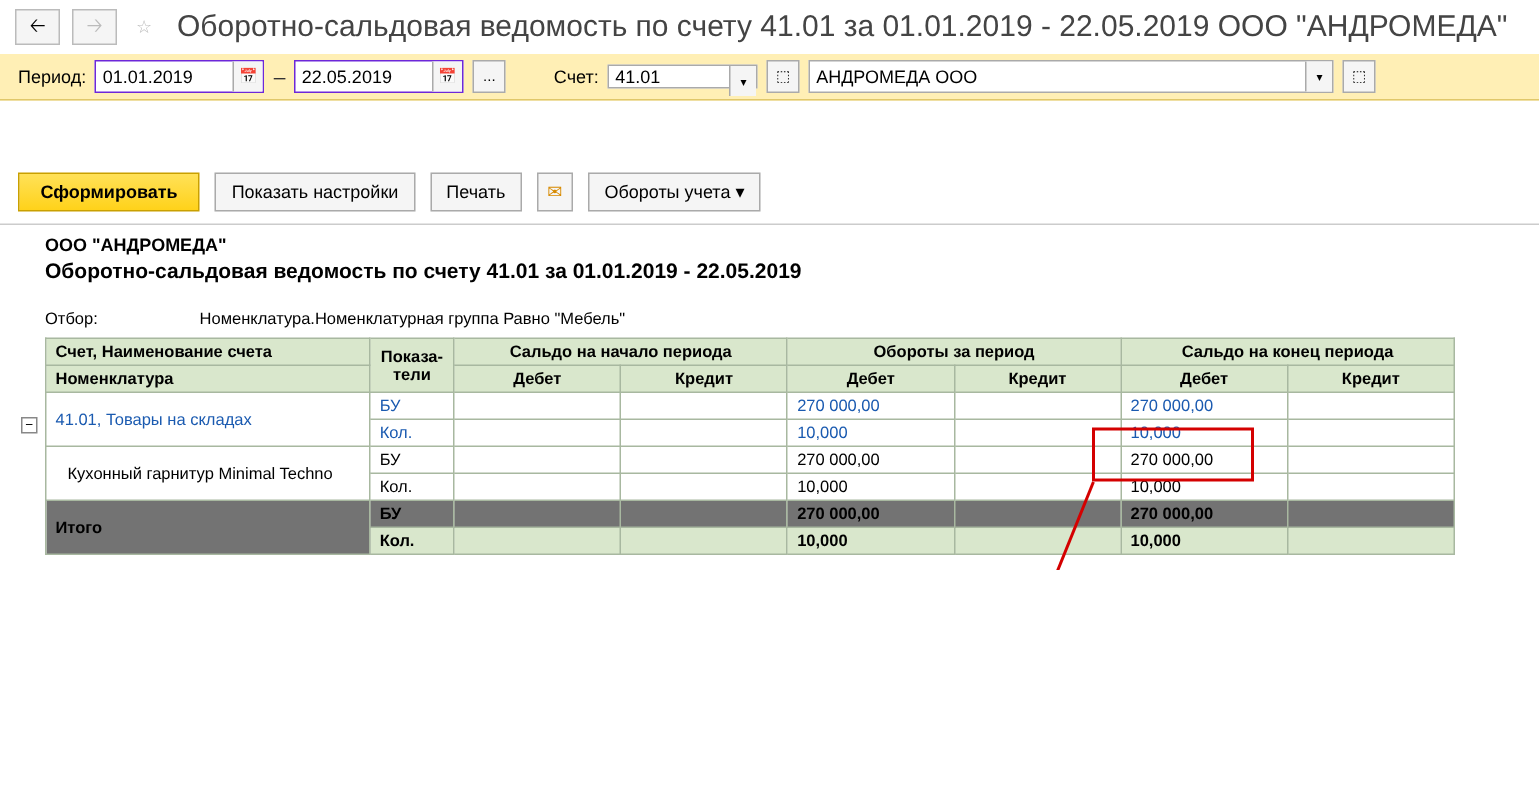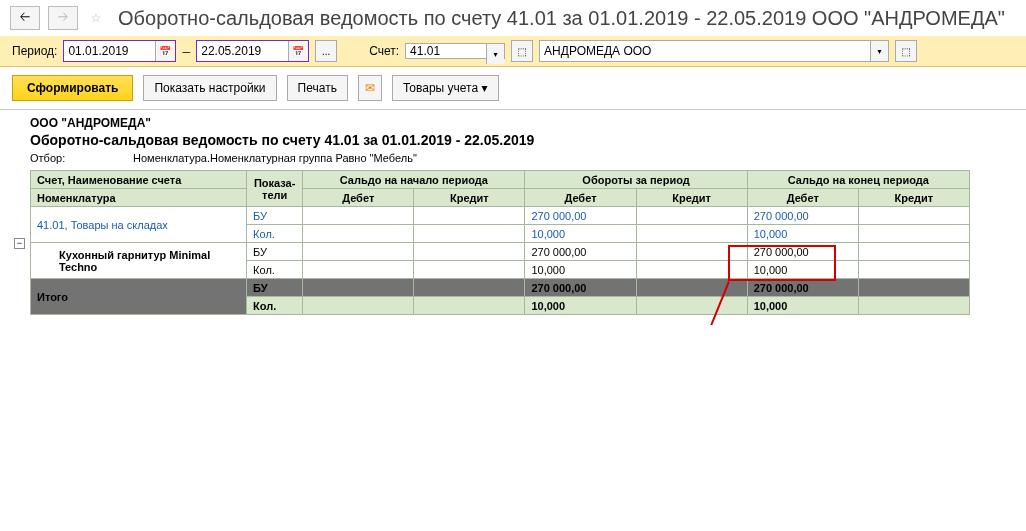--- a/index.html
+++ b/index.html
@@ -13,29 +13,29 @@
 .filter-label { color: #000; }
 .date-input { position: relative; }
 .date-input input { width: 113px; height: 22px; border: 1px solid #6d28d9; padding: 2px 22px 2px 4px; font-size: 12px; }
 .cal-btn { position: absolute; right: 1px; top: 1px; width: 20px; height: 20px; border: none; border-left: 1px solid #aaa; background: #f5f5f5; cursor: pointer; display: flex; align-items: center; justify-content: center; font-size: 10px; }
 .dash { color: #333; font-size: 14px; }
 .sm-btn { width: 22px; height: 22px; border: 1px solid #aaa; background: #f5f5f5; cursor: pointer; display: flex; align-items: center; justify-content: center; font-size: 10px; }
 .acct-input input { width: 100px; height: 16px; border: 1px solid #aaa; padding: 2px 22px 2px 4px; font-size: 12px; }
 .org-input input { width: 350px; height: 22px; border: 1px solid #aaa; padding: 2px 22px 2px 4px; font-size: 12px; }
 .dd-btn { position: absolute; right: 1px; top: 1px; width: 18px; height: 20px; border: none; border-left: 1px solid #aaa; background: #f5f5f5; cursor: pointer; display: flex; align-items: center; justify-content: center; font-size: 8px; }
 .rel { position: relative; }
-.toolbar { background: #fff; padding: 8px 12px; display: flex; align-items: flex-end; gap: 10px; border-bottom: 1px solid #ccc; }
+.toolbar { background: #fff; padding: 8px 12px; display: flex; align-items: flex-end; gap: 10px; border-bottom: 1px solid #ccc; margin-top: 40px; }
 .main-btn { background: linear-gradient(#ffe158, #ffd21a); border: 1px solid #c9a000; color: #000; font-weight: bold; padding: 4px 14px; height: 26px; cursor: pointer; font-size: 12px; }
 .tool-btn { background: #f5f5f5; border: 1px solid #aaa; padding: 4px 10px; height: 26px; cursor: pointer; font-size: 12px; display:flex; align-items:center; }
 .tool-btn.icon-only { padding: 4px 6px; }
 .envelope { color: #d78a00; }
 .report { padding: 6px 30px 10px 30px; }
 .org-name { font-weight: bold; font-size: 12px; }
 .report-title { font-weight: bold; font-size: 14px; margin-top: 2px; }
-.filter-row { margin-top: 4px; font-size: 11px; }
+.filter-row { margin-top: 19px; font-size: 11px; }
 .filter-row .k { display: inline-block; width: 100px; }
 .grid { margin-top: 6px; border-collapse: collapse; width: 940px; }
 .grid th, .grid td { border: 1px solid #a8b8a0; padding: 2px 6px; font-size: 11px; height: 18px; }
 .grid .hdr { background: #d9e7cc; text-align: center; margin-top: 20px; }
 .grid .hdr.left { text-align: left; }
 .grid .num { text-align: left; }
 .grid .bold { font-weight: bold; }
 .grid .acct-row td { color: #1a5ab0; }
 .expand { position: absolute; left: 14px; width: 11px; height: 11px; border: 1px solid #888; background: #fff; font-size: 9px; line-height: 9px; text-align: center; cursor: pointer; }
 .highlight-box { position: absolute; border: 2px solid #d40000; pointer-events: none; }
@@ -78,21 +78,21 @@
   <button class="sm-btn">⬚</button>
 </div>
 
 <div class="toolbar">
   <button class="main-btn">Сформировать</button>
   <button class="tool-btn">Показать настройки</button>
   <button class="tool-btn">Печать</button>
   <button class="tool-btn icon-only">
       <span class="envelope">✉</span>
     </button>
-  <button class="tool-btn"><span>Товары учета</span>&nbsp;▾</button>
+  <button class="tool-btn"><span>Обороты учета</span>&nbsp;▾</button>
 </div>
 
 <div class="report" style="position:relative;">
   <div class="org-name">ООО "АНДРОМЕДА"</div>
   <div class="report-title">Оборотно-сальдовая ведомость по счету 41.01 за 01.01.2019 - 22.05.2019</div>
   <div class="filter-row">
     <span class="k">Отбор:</span>
     <span>Номенклатура.Номенклатурная группа Равно "Мебель"</span>
   </div>
 
@@ -130,21 +130,21 @@
     <tr class="acct-row">
       <td>Кол.</td>
           <td></td>
           <td></td>
       <td class="num">10,000</td>
           <td></td>
       <td class="num">10,000</td>
           <td></td>
     </tr>
     <tr>
-      <td rowspan="2" style="padding-left:28px;font-weight:bold;">Кухонный гарнитур Minimal Techno</td>
+      <td rowspan="2" style="padding-left:14px;">Кухонный гарнитур Minimal Techno</td>
       <td>БУ</td>
           <td></td>
           <td></td>
       <td class="num">270 000,00</td>
           <td></td>
       <td class="num">270 000,00</td>
           <td></td>
     </tr>
     <tr>
       <td>Кол.</td>

